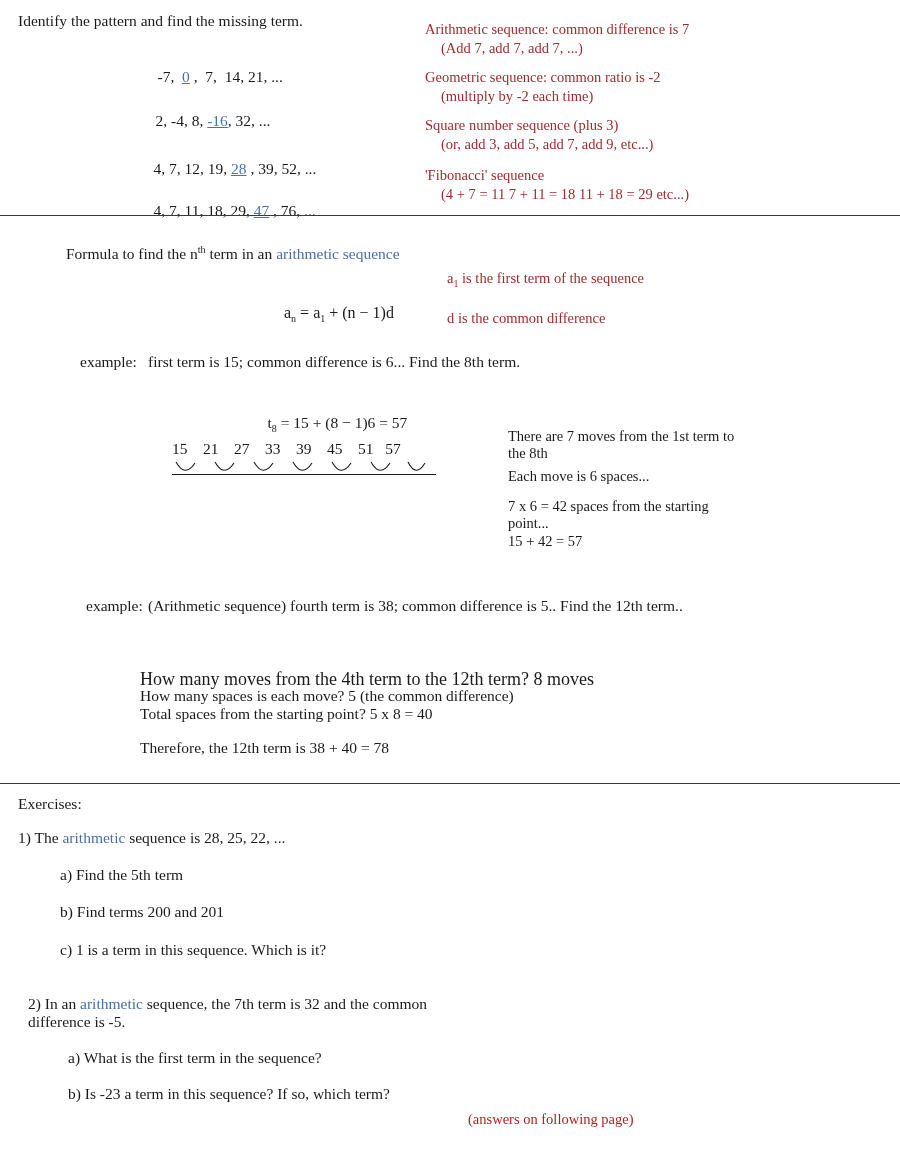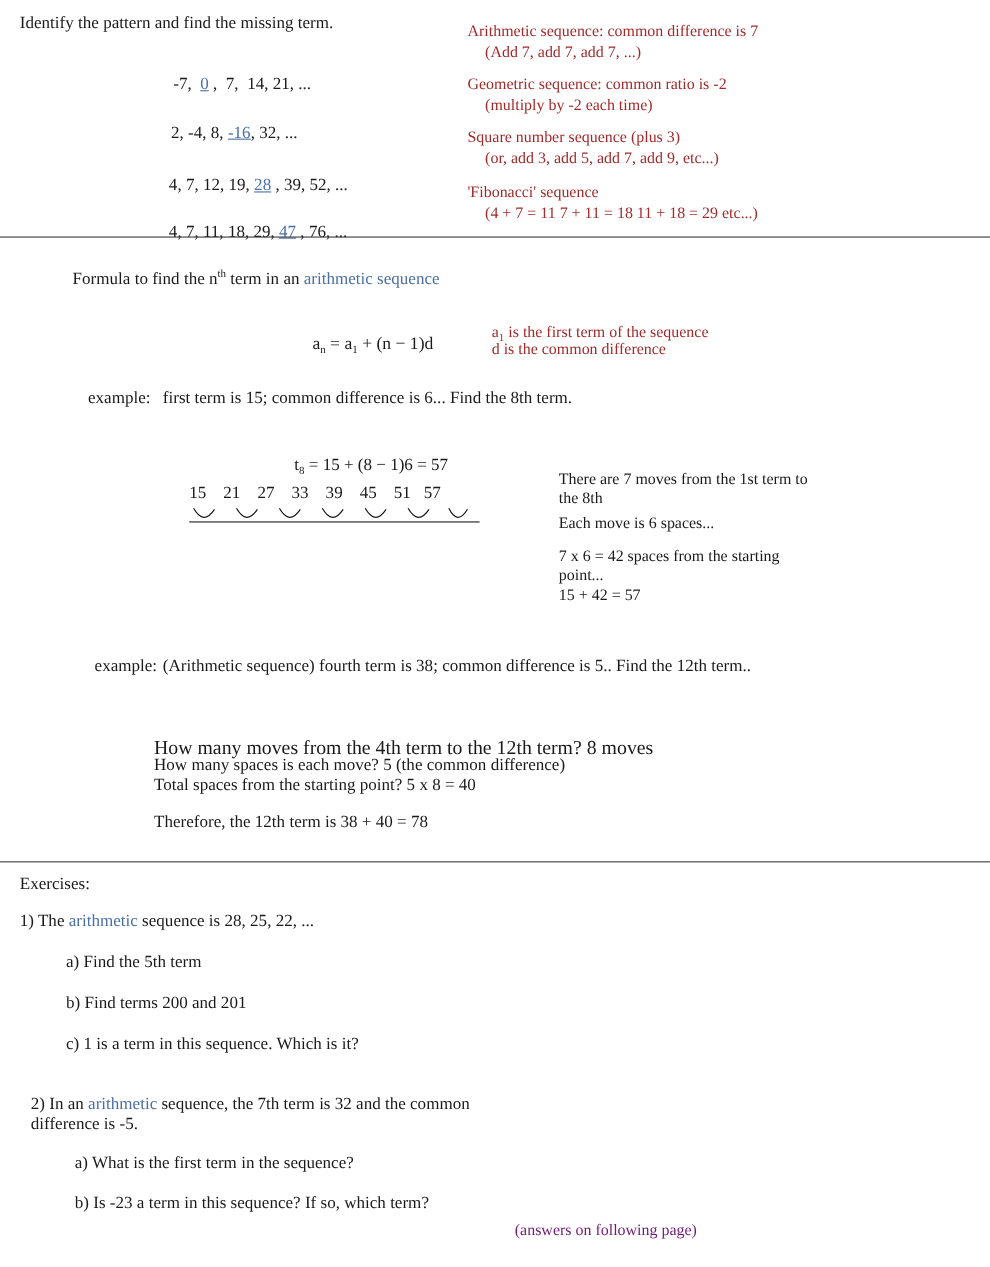--- a/index.html
+++ b/index.html
@@ -16,21 +16,21 @@
     overflow: hidden;
   }
   .page {
     position: relative;
     width: 744px;
     height: 1152px;
   }
   .abs { position: absolute; }
   .red { color: #9e2a2a; }
   .blue { color: #4a6fa5; }
-  .gray { color: #701a75; }
+  .gray { color: #b91c1c; }
   .u { text-decoration: underline; }
 
   hr.rule {
     position: absolute;
     left: 0;
     width: 900px;
     border: none;
     border-top: 1.5px solid #3a3a3a;
     margin: 0;
   }
@@ -56,21 +56,21 @@
   #note3b { left: 441px; top: 186px; }
 
   #rule1 { top: 215px; }
 
   
   #formula-intro { left: 24px; top: 244px; font-size: 15.5px; margin-left: 42px; }
   sup.nth { font-size: 10px; vertical-align: super; }
   sub.s { font-size: 10px; vertical-align: sub; }
 
   #formula { left: 268px; top: 286px; font-size: 16px; white-space: pre; }
-  #fdef1 { left: 447px; top: 294px; font-size: 14.5px; }
+  #fdef1 { left: 447px; top: 270px; font-size: 14.5px; }
   #fdef2 { left: 447px; top: 310px; font-size: 14.5px; }
 
   #ex1-label { left: 80px; top: 353px; font-size: 15.5px; }
   #ex1-text { left: 148px; top: 353px; font-size: 15.5px; }
   #ex1-calc { left: 252px; top: 396px; font-size: 15.5px; white-space: pre; }
 
   #ex1-seq { left: 172px; top: 440px; font-size: 15.5px; white-space: pre; letter-spacing: 0px; }
   #ex1-arcs { left: 170px; top: 458px; }
 
   .right-note { font-size: 14.5px; }

